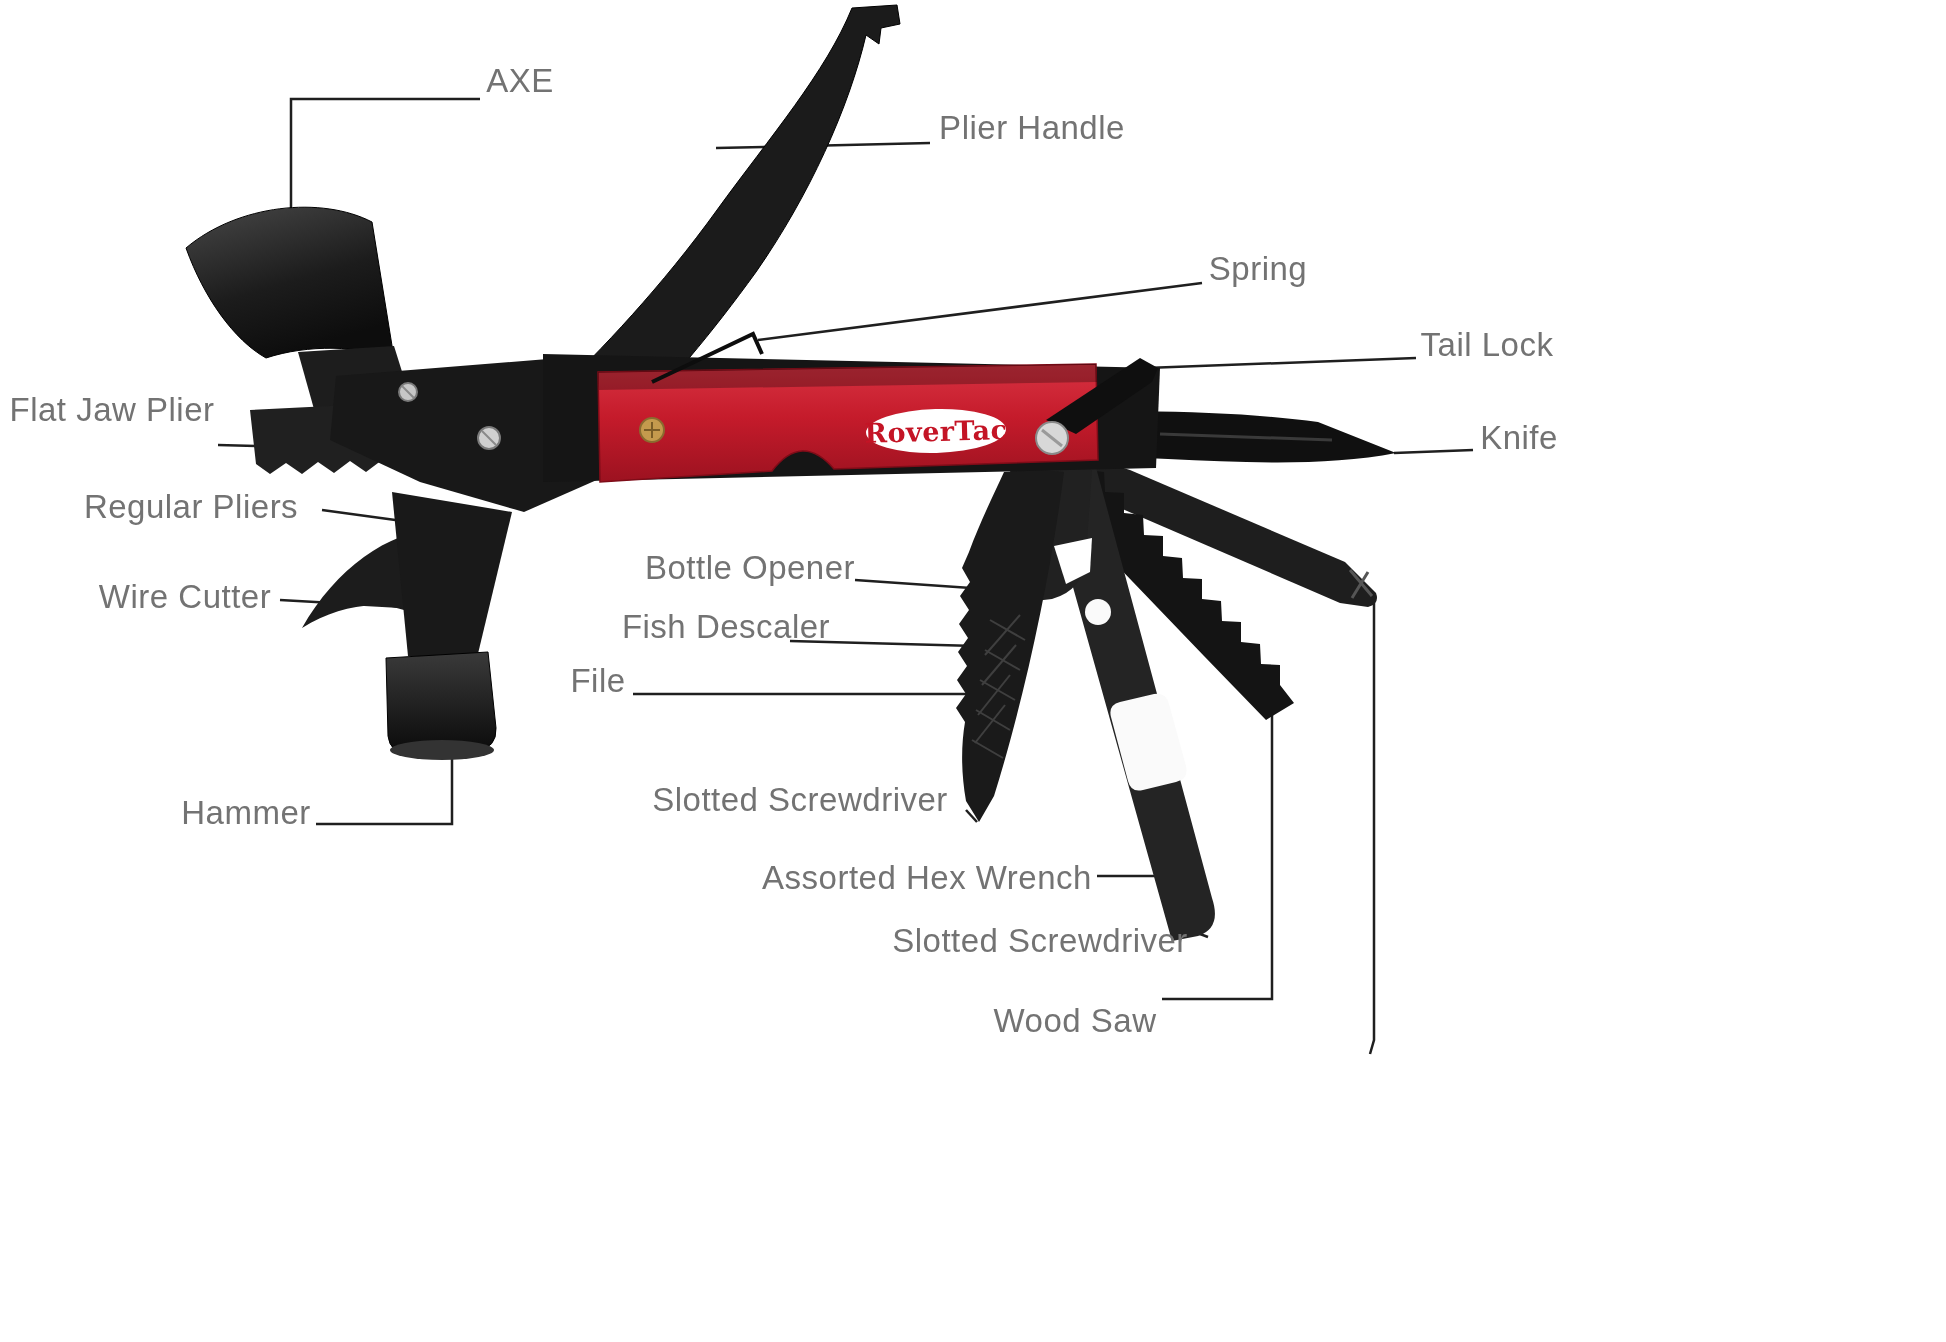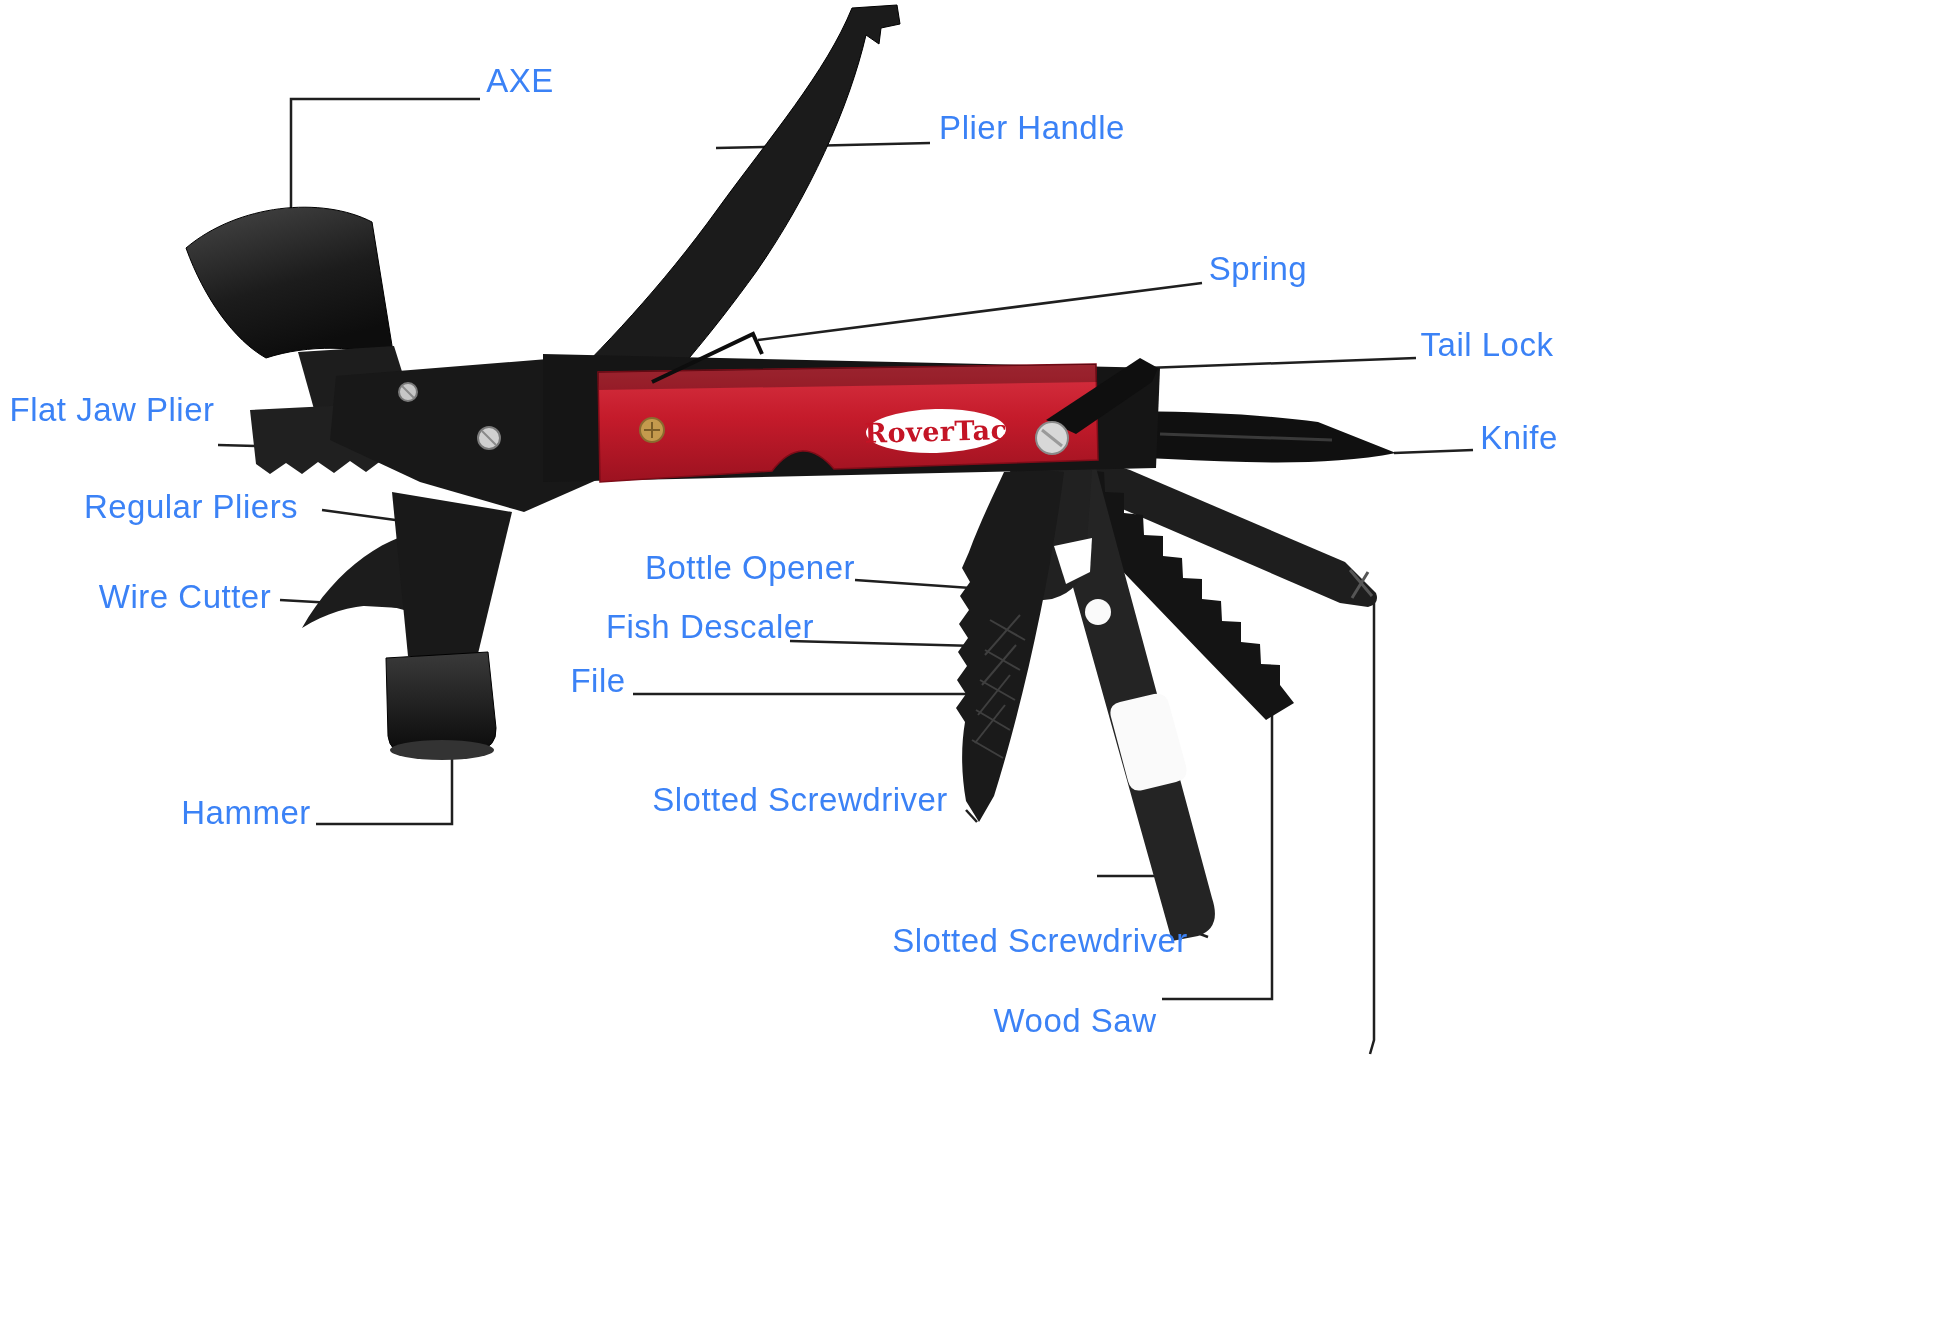--- a/index.html
+++ b/index.html
@@ -8,21 +8,21 @@
     width:1946px;height:1342px;
     background:#ffffff;
     overflow:hidden;
     font-family:"Liberation Sans", sans-serif;
   }
   svg.art{position:absolute;left:0;top:0;}
   .label{
     position:absolute;
     transform:translate(-50%,-50%);
     font-size:33px;
-    color:#3b82f6;
+    color:#737373;
     white-space:nowrap;
     letter-spacing:.5px;
     z-index:5;
   }
 </style>
 </head>
 <body>
 
 <div class="stage">
 
@@ -177,20 +177,21 @@
 
   <div class="label" style="left:520px;top:81px;">AXE</div>
   <div class="label" style="left:1032px;top:128px;text-align:center;">Plier Handle</div>
   <div class="label" style="left:1258px;top:269px;">Spring</div>
   <div class="label" style="left:1487px;top:345px;">Tail Lock</div>
   <div class="label" style="left:1519px;top:438px;">Knife</div>
   <div class="label" style="left:112px;top:410px;">Flat Jaw Plier</div>
   <div class="label" style="left:191px;top:507px;">Regular Pliers</div>
   <div class="label" style="left:185px;top:597px;">Wire Cutter</div>
   <div class="label" style="left:750px;top:568px;">Bottle Opener</div>
-  <div class="label" style="left:710px;top:627px;">Fish Descaler</div>
+  <div class="label" style="left:726px;top:627px;">Fish Descaler</div>
   <div class="label" style="left:598px;top:681px;">File</div>
   <div class="label" style="left:246px;top:813px;">Hammer</div>
   <div class="label" style="left:800px;top:800px;">Slotted Screwdriver</div>
+  <div class="label" style="left:927px;top:878px;">Assorted Hex Wrench</div>
   <div class="label" style="left:1040px;top:941px;">Slotted Screwdriver</div>
   <div class="label" style="left:1075px;top:1001px;margin-top:20px;">Wood Saw</div>
 
 </div>
 
 </body></html>

